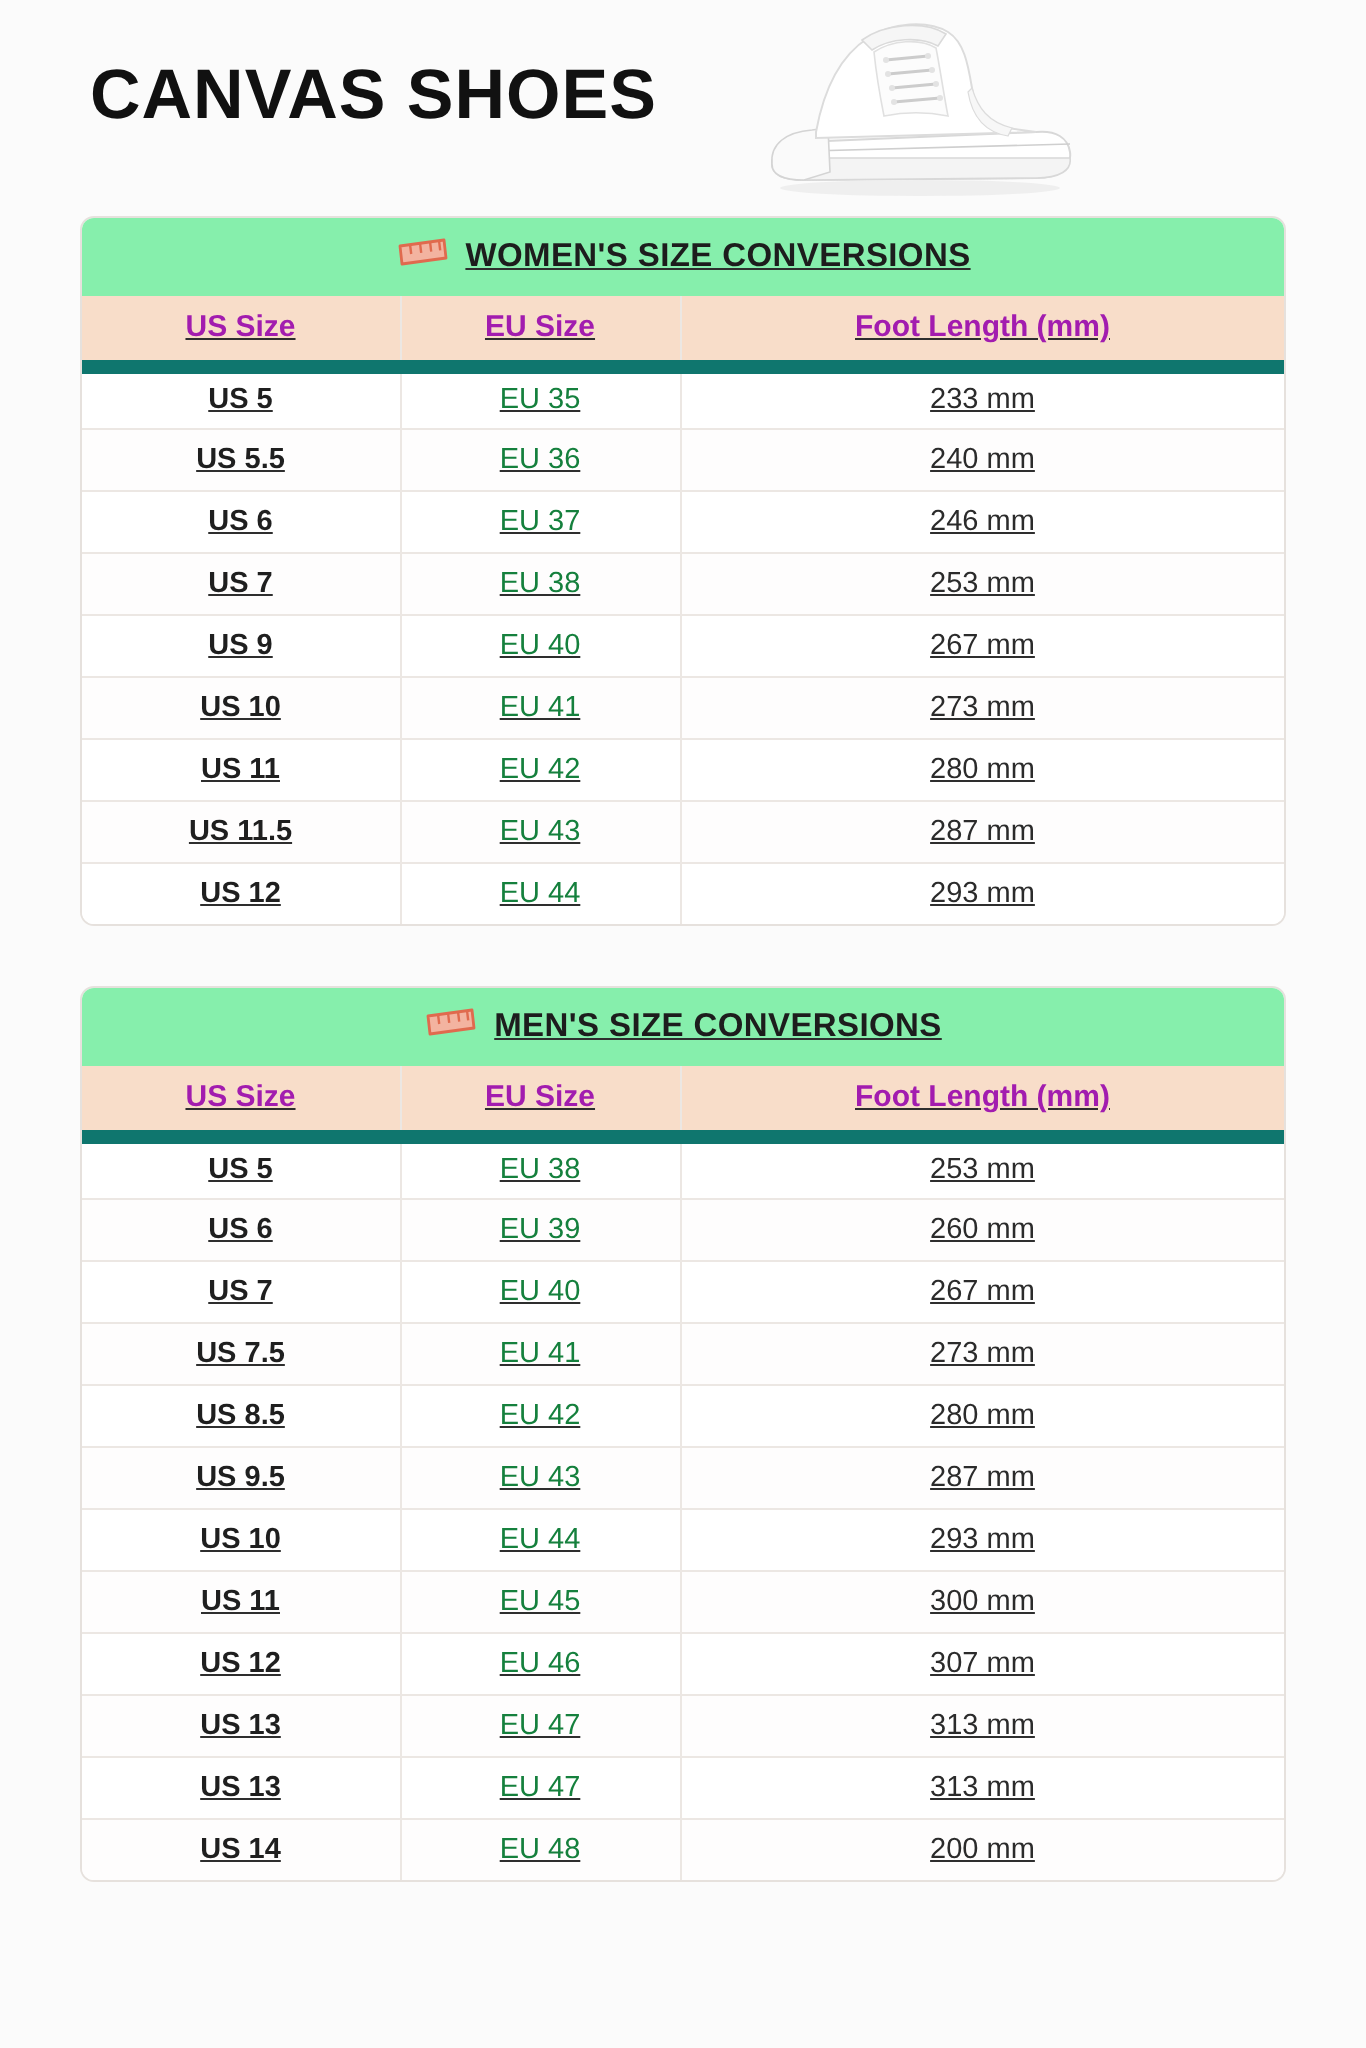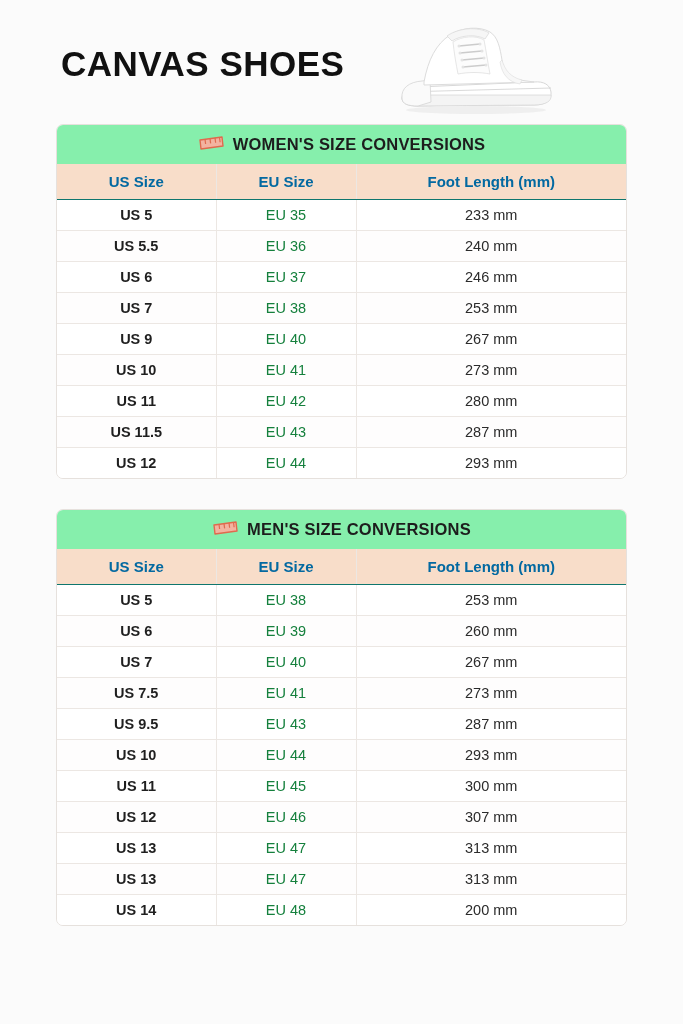--- a/index.html
+++ b/index.html
@@ -12,21 +12,22 @@
     height: 1024px;
     background: #fbfbfb;
     font-family: "Liberation Sans", sans-serif;
     color: #2e2e2e;
     overflow: hidden;
   }
   .page {
     position: relative;
     width: 683px;
     height: 1024px;
-    padding: 16px;
+    padding: 0;
+    text-decoration: underline;
   }
 
   
   .header {
     position: relative;
     height: 108px;
     display: flex;
     align-items: center;
   }
   .title {
@@ -85,22 +86,22 @@
     font-weight: normal;
   }
   th:last-child, td:last-child { border-right: none; }
   tbody tr:last-child td { border-bottom: none; }
 
   thead th {
     background: #f8ddc9;
     font-weight: bold;
     font-size: 15px;
     height: 35px;
-    color: #0369a1;
-    border-bottom: 1px solid #0f766e;
+    color: #a21caf;
+    border-bottom: 7px solid #0f766e;
   }
 
   .col-us { width: 159px; }
   .col-eu { width: 140px; }
   .col-len { width: auto; }
 
   td.us { font-weight: bold; color: #1f1f1f; }
   td.eu { color: #15803d; }
   td.len { color: #2b2b2b; text-align: center; }
 
@@ -281,20 +282,25 @@
           <td class="us">US 7</td>
           <td class="eu">EU 40</td>
           <td class="len">267 mm</td>
         </tr>
         <tr>
           <td class="us">US 7.5</td>
           <td class="eu">EU 41</td>
           <td class="len">273 mm</td>
         </tr>
         <tr>
+          <td class="us">US 8.5</td>
+          <td class="eu">EU 42</td>
+          <td class="len">280 mm</td>
+        </tr>
+        <tr>
           <td class="us">US 9.5</td>
           <td class="eu">EU 43</td>
           <td class="len">287 mm</td>
         </tr>
         <tr>
           <td class="us">US 10</td>
           <td class="eu">EU 44</td>
           <td class="len">293 mm</td>
         </tr>
         <tr>

